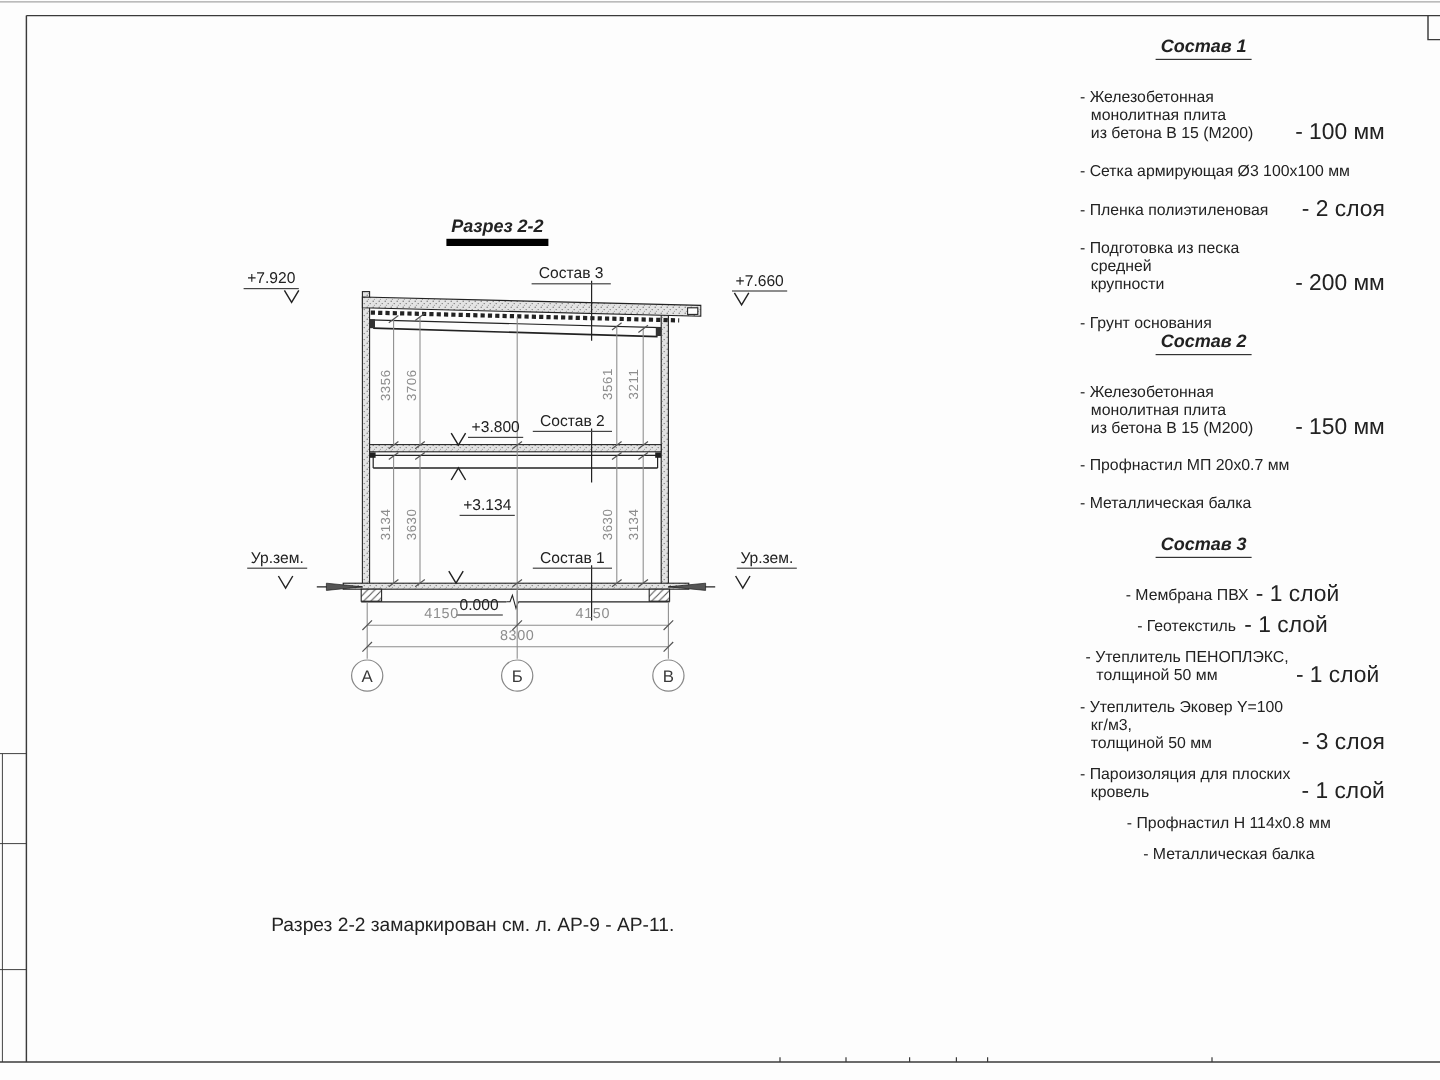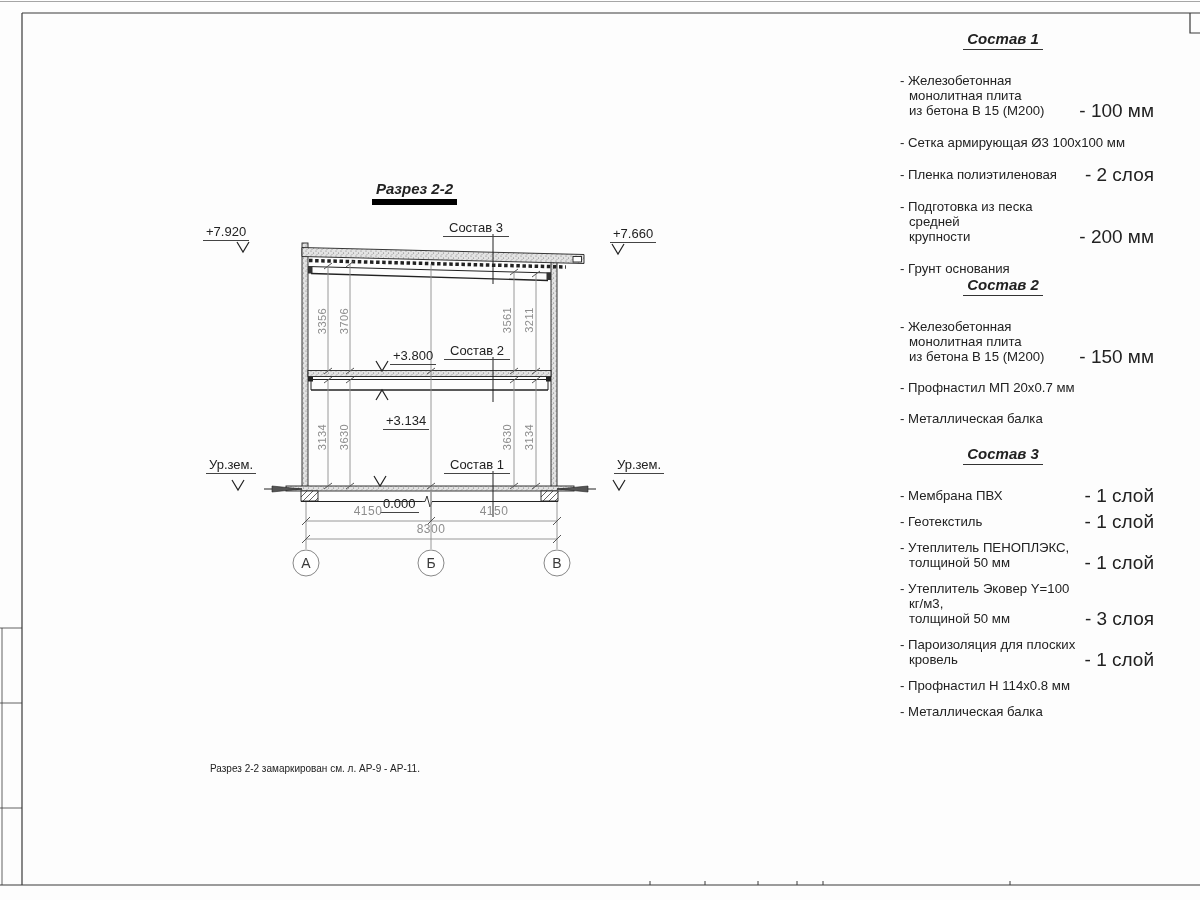--- a/index.html
+++ b/index.html
@@ -15,25 +15,25 @@
          white-space:nowrap;letter-spacing:.5px;}
   .dim-h{font-size:12px;color:#8d8d8d;width:60px;text-align:center;letter-spacing:.5px;}
   .axis-letter{width:28px;height:28px;text-align:center;line-height:28px;
                font-size:14px;color:#3a3a3a;}
   .spec{position:absolute;left:852px;width:302px;}
   .spec-h{font-size:15px;font-style:italic;font-weight:bold;text-align:center;margin-bottom:26px;}
   .spec-h span{border-bottom:1px solid #333;padding:0 4px 2px;}
   .item{display:flex;align-items:flex-end;justify-content:space-between;}
   .s1 .item{margin-bottom:17px;}
   .s2 .item{margin-bottom:16px;}
-  .s3 .item{margin-bottom:11px;}
+  .s3 .item{margin-bottom:11px;justify-content:center;}
   .item-name{font-size:13.2px;line-height:15px;white-space:pre-line;
              padding-left:9px;text-indent:-9px;margin-left:48px;}
   .item-qty{font-size:19px;line-height:15px;white-space:nowrap;padding-left:6px;}
-  .note{font-size:10px;color:#222;}
+  .note{font-size:16px;color:#222;margin-left:16px;}
 </style>
 </head>
 <body>
 
 <div class="page">
 
   <svg width="1200" height="900" viewBox="0 0 1200 900">
     <defs>
       <pattern id="stip" width="5" height="5" patternUnits="userSpaceOnUse">
         <rect width="5" height="5" fill="#e3e3e3"></rect>

